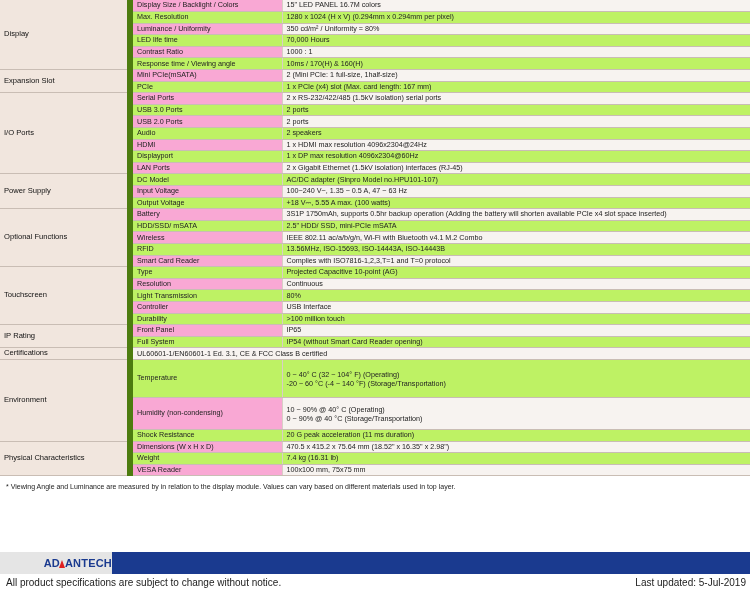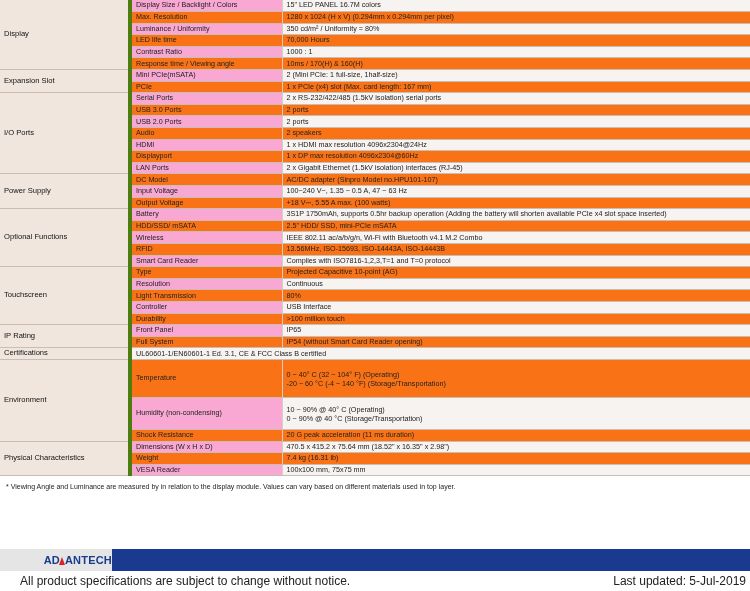--- a/index.html
+++ b/index.html
@@ -32,39 +32,39 @@
     line-height: 1.15;
     border-bottom: 1px solid #c9bdb4;
     height: 11.6px;
     box-sizing: border-box;
     overflow: hidden;
     white-space: nowrap;
   }
   td.cat {
     width: 130px;
     background: #f1e6de;
-    border-right: 4px solid #4d7c0f;
+    border-right: 6px solid #4d7c0f;
     font-size: 7.6px;
     color: #111;
     padding-left: 6px;
   }
   td.sub {
     width: 152px;
     background: #f9a8d4;
     border-right: 1px solid #d9cec6;
     color: #222;
     padding-left: 6px;
   }
   td.val {
     background: #f7f3f0;
     color: #222;
     padding-left: 6px;
   }
   tr.alt td.sub, tr.alt td.val {
-    background: #f97316;
+    background: #bef264;
   }
   .footnote {
     margin-top: 7px;
     padding-left: 6px;
     font-size: 7px;
     color: #222;
   }
   .bottom-area {
     position: absolute;
     left: 0;
@@ -105,22 +105,22 @@
     border-right: 3.5px solid transparent;
     border-bottom: 8px solid #e02020;
     position: relative;
     top: 1px;
     margin: 0 -0.5px;
   }
   .footerline {
     display: flex;
     justify-content: space-between;
     align-items: flex-start;
-    padding: 3px 4px 3px 20px;
-    font-size: 12px;
+    padding: 3px 4px 3px 6px;
+    font-size: 10px;
     color: #222;
   }
 </style>
 </head>
 <body>
 
 <div class="page">
 
   <table class="spec">
     <tbody>

